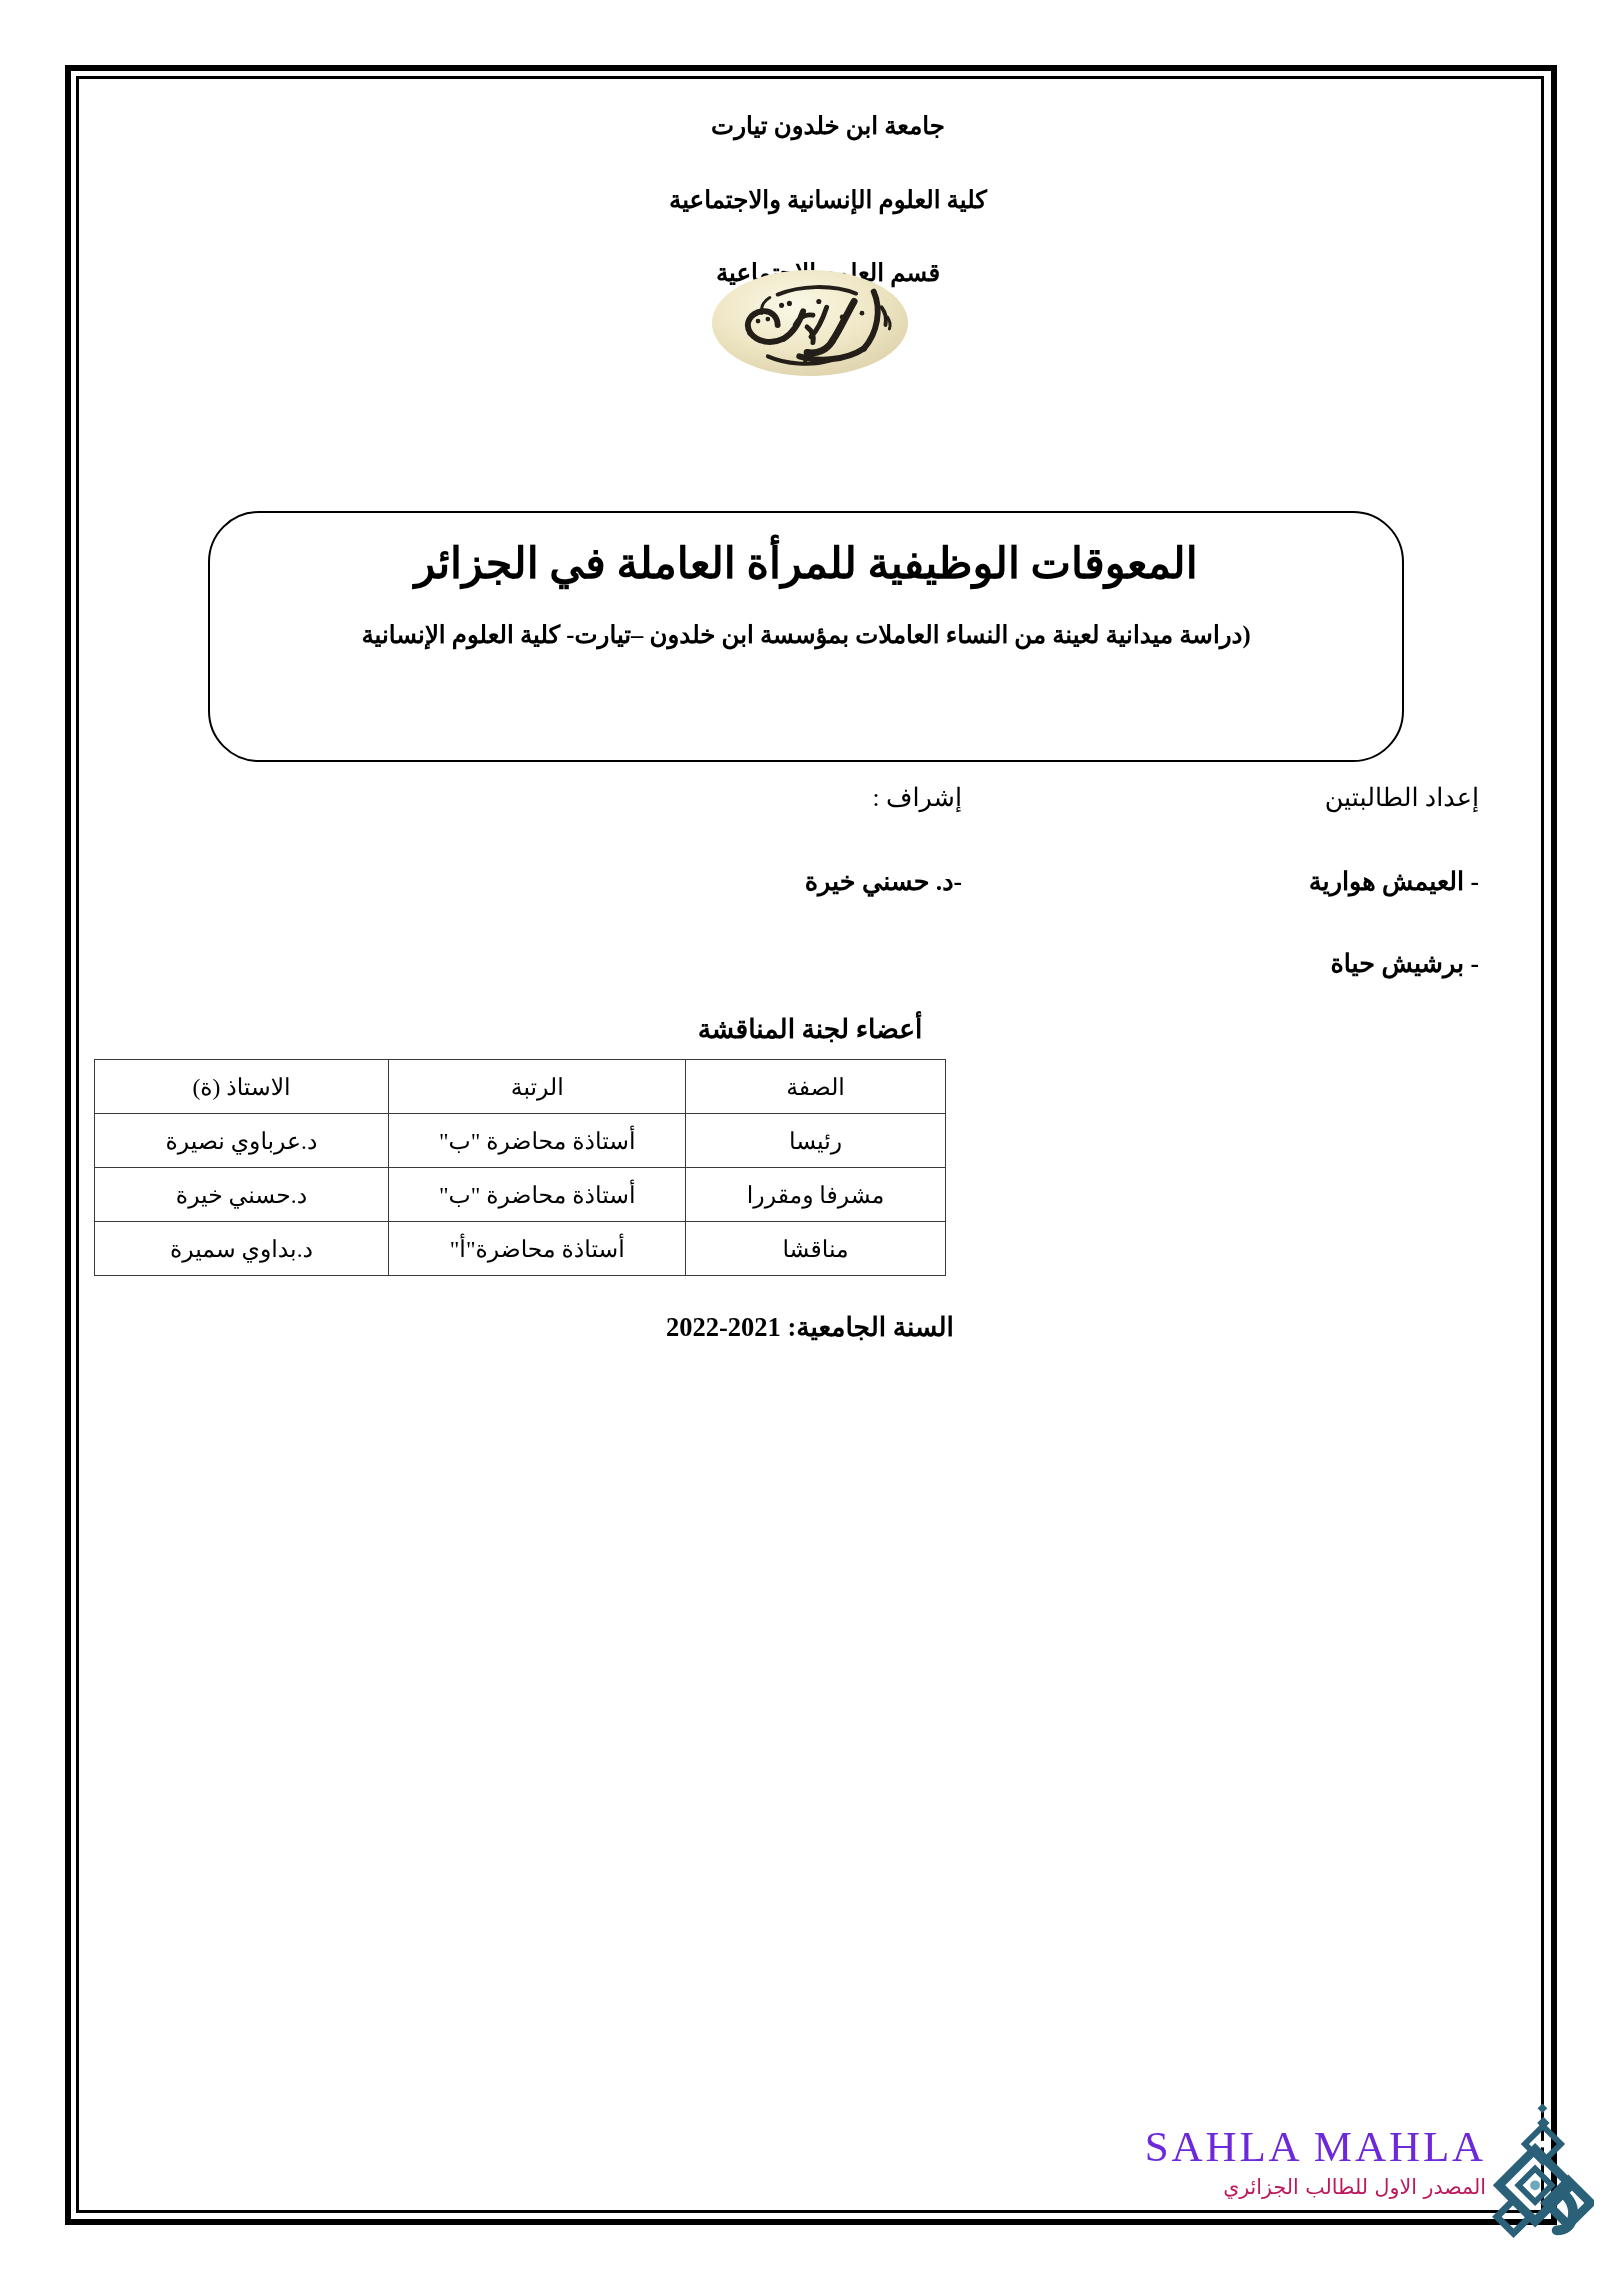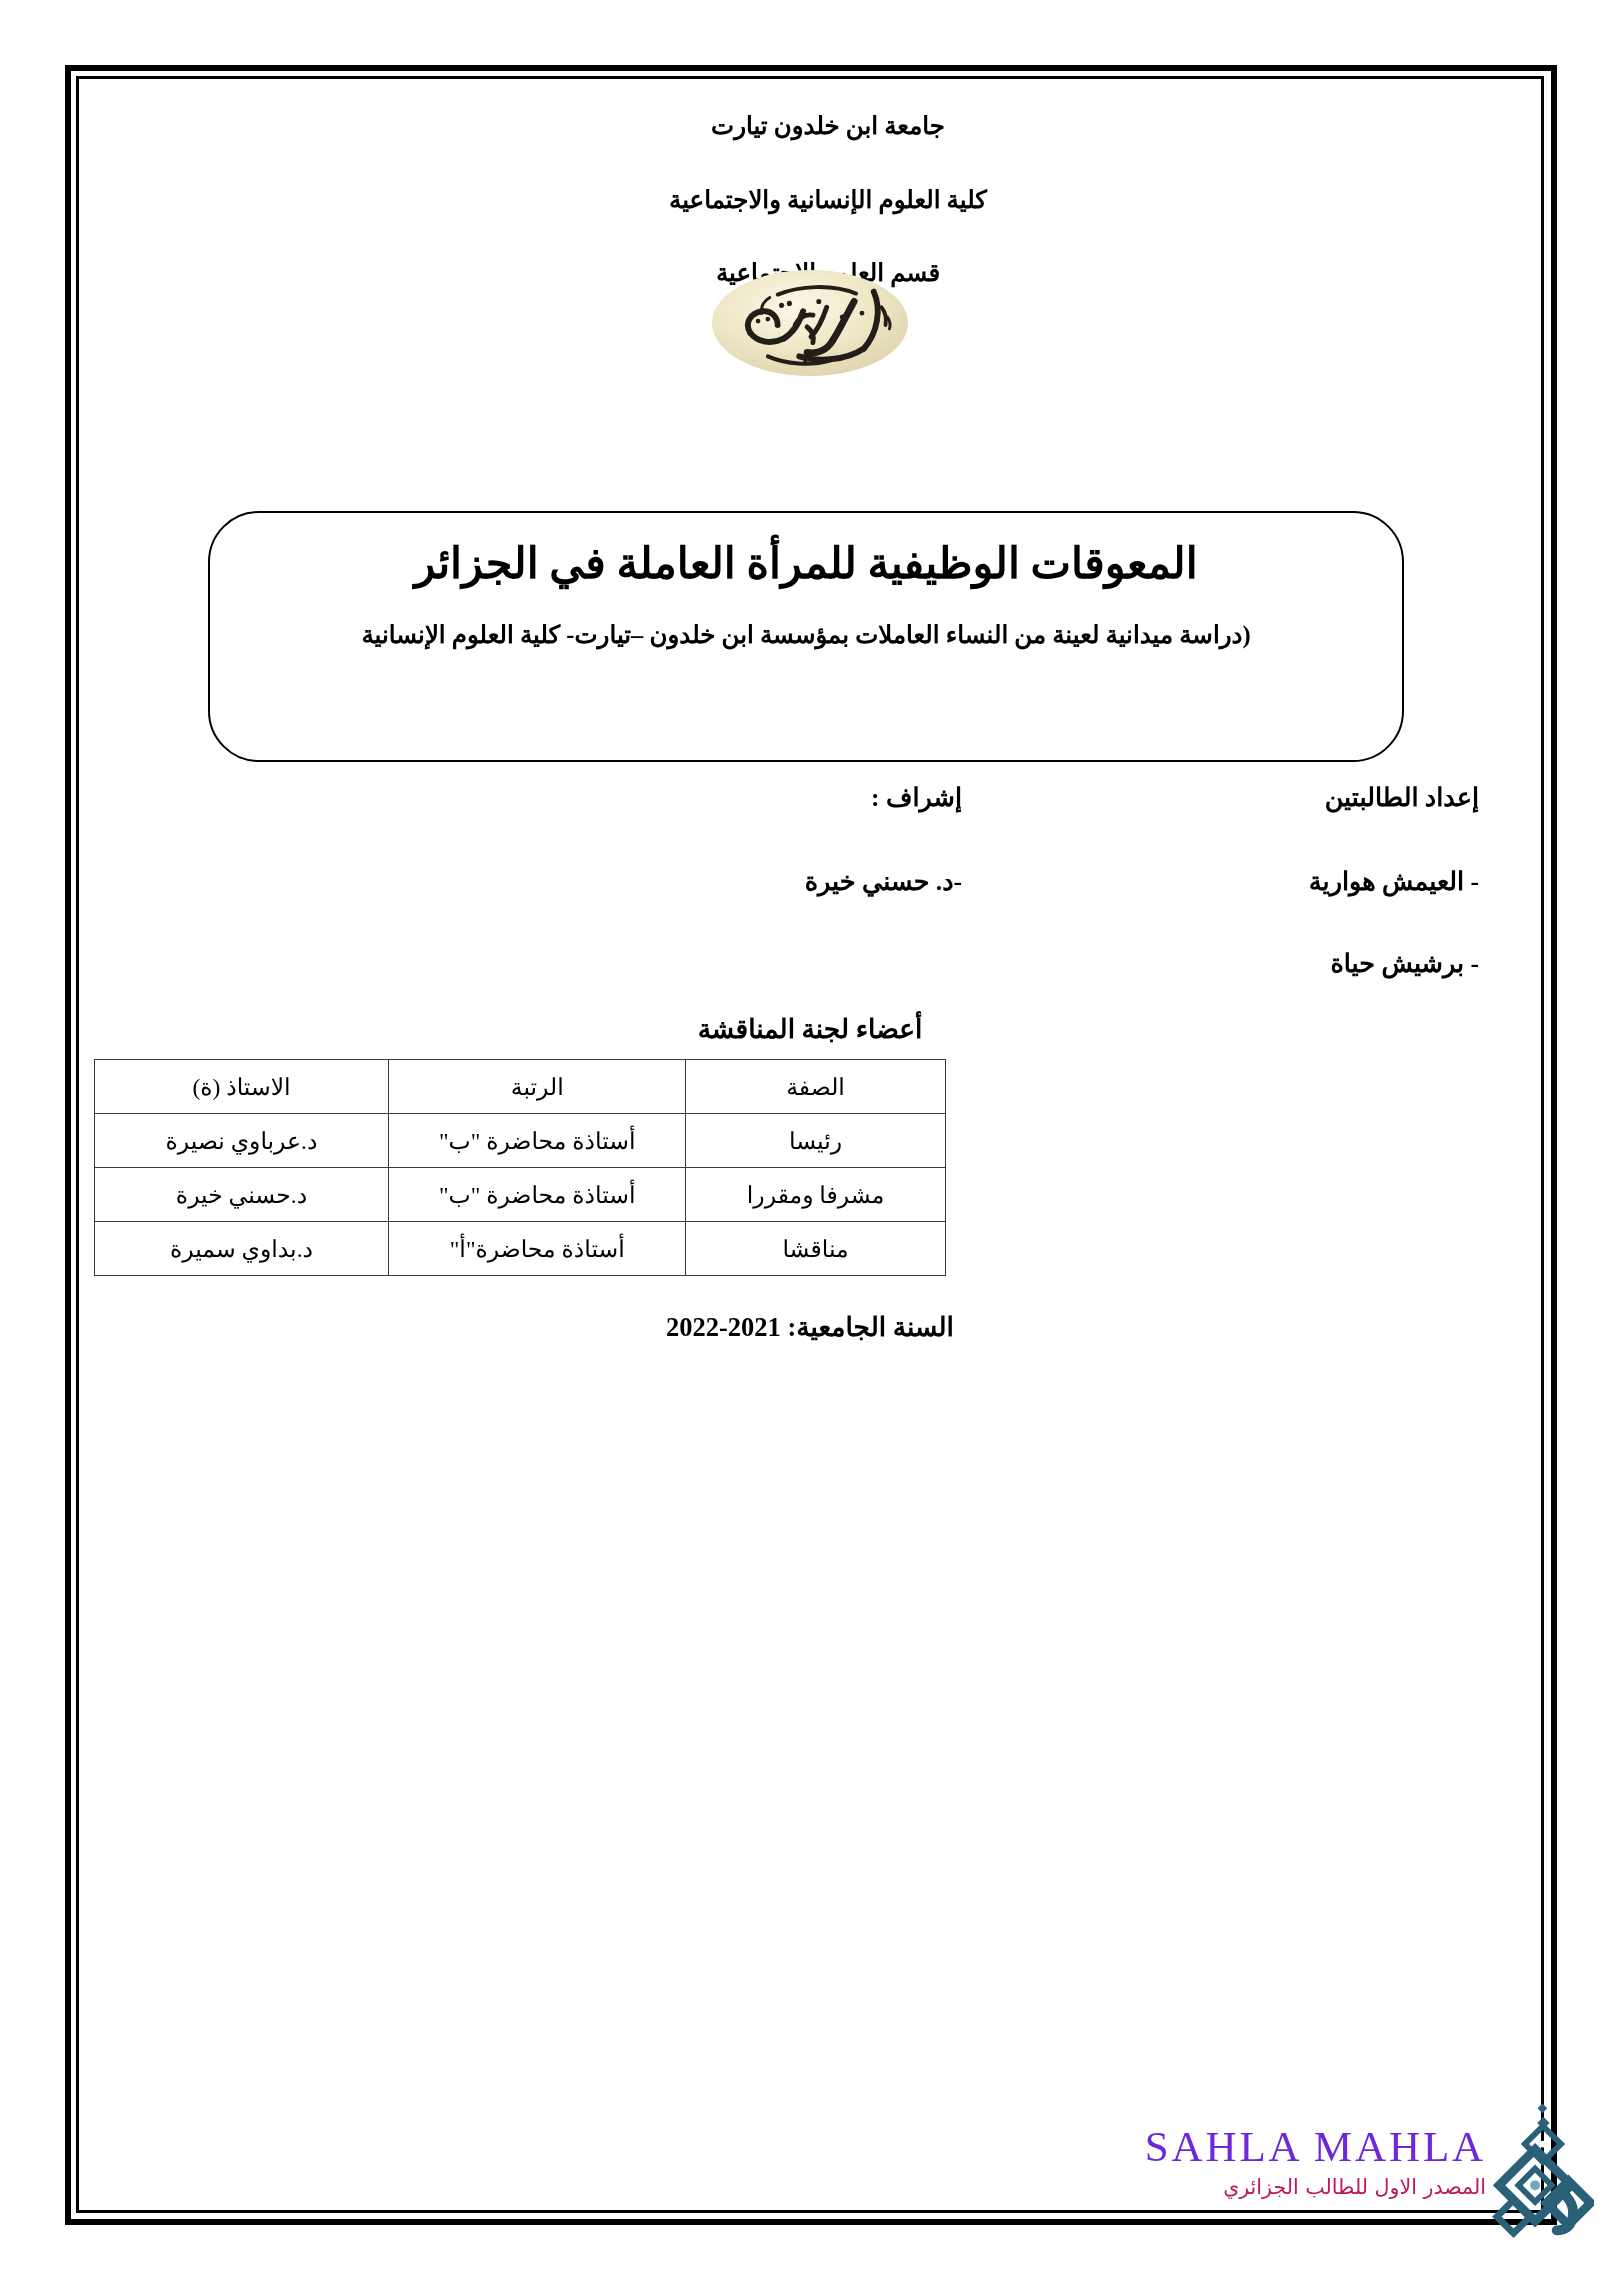--- a/index.html
+++ b/index.html
@@ -134,21 +134,21 @@
   }
   .people-col {
     position: absolute;
     top: 0;
   }
   .col-authors  { right: 65px;  text-align: right; }
   .col-supervisor { right: 582px; text-align: right; }
 
   .people-heading {
     font-family: "Liberation Serif", "DejaVu Serif", serif;
-    font-weight: bold;
+    font-weight: normal;
     font-size: 25.5px;
     margin-bottom: 53px;
     white-space: nowrap;
   }
   .people-name {
     font-family: "Liberation Serif", "DejaVu Serif", serif;
     font-weight: bold;
     font-size: 25.5px;
     margin-bottom: 51px;
     white-space: nowrap;

